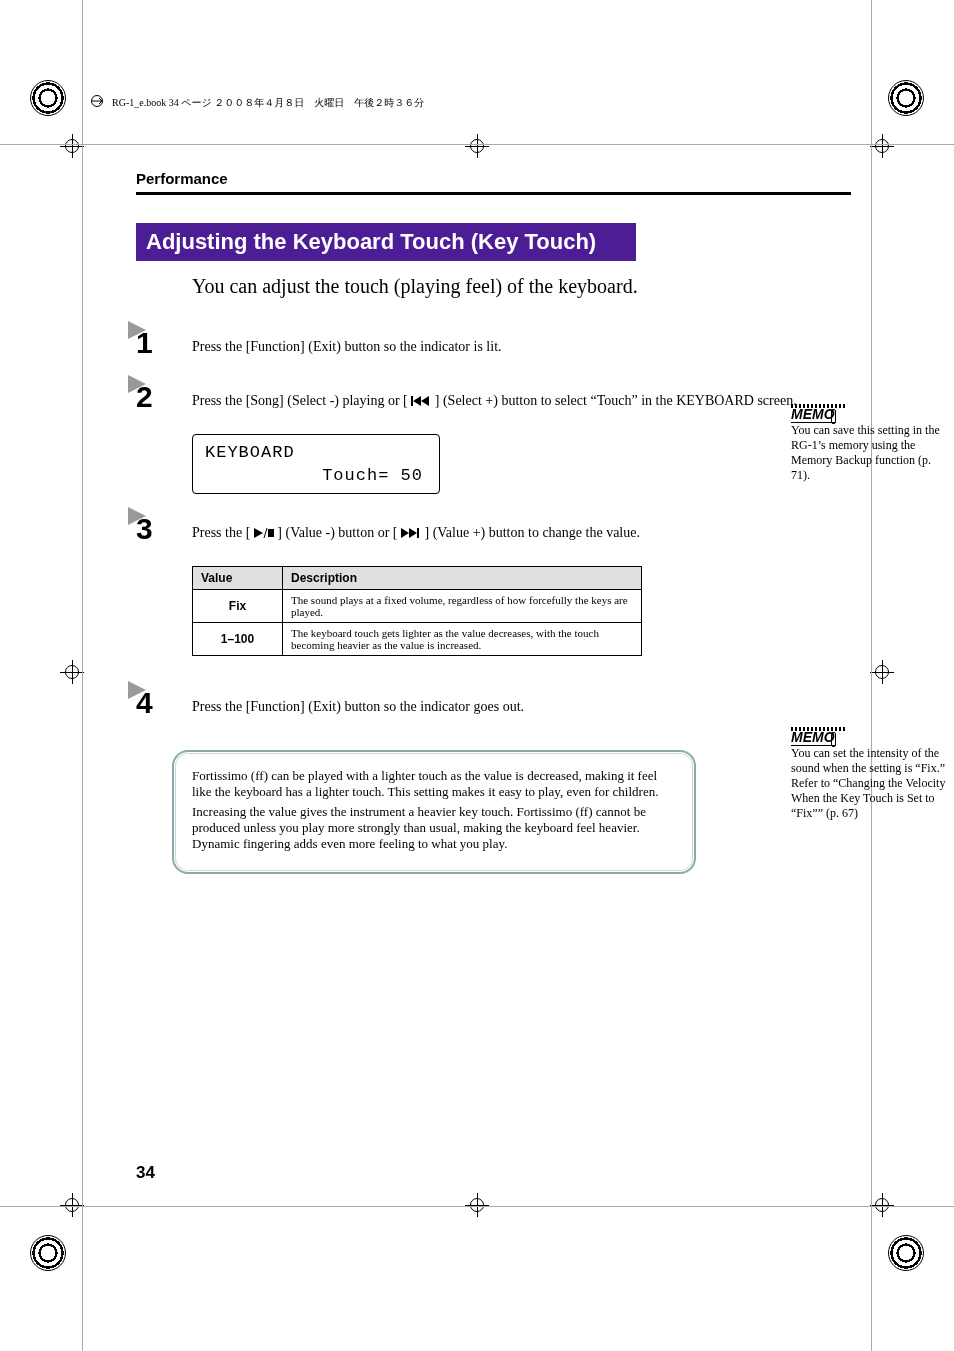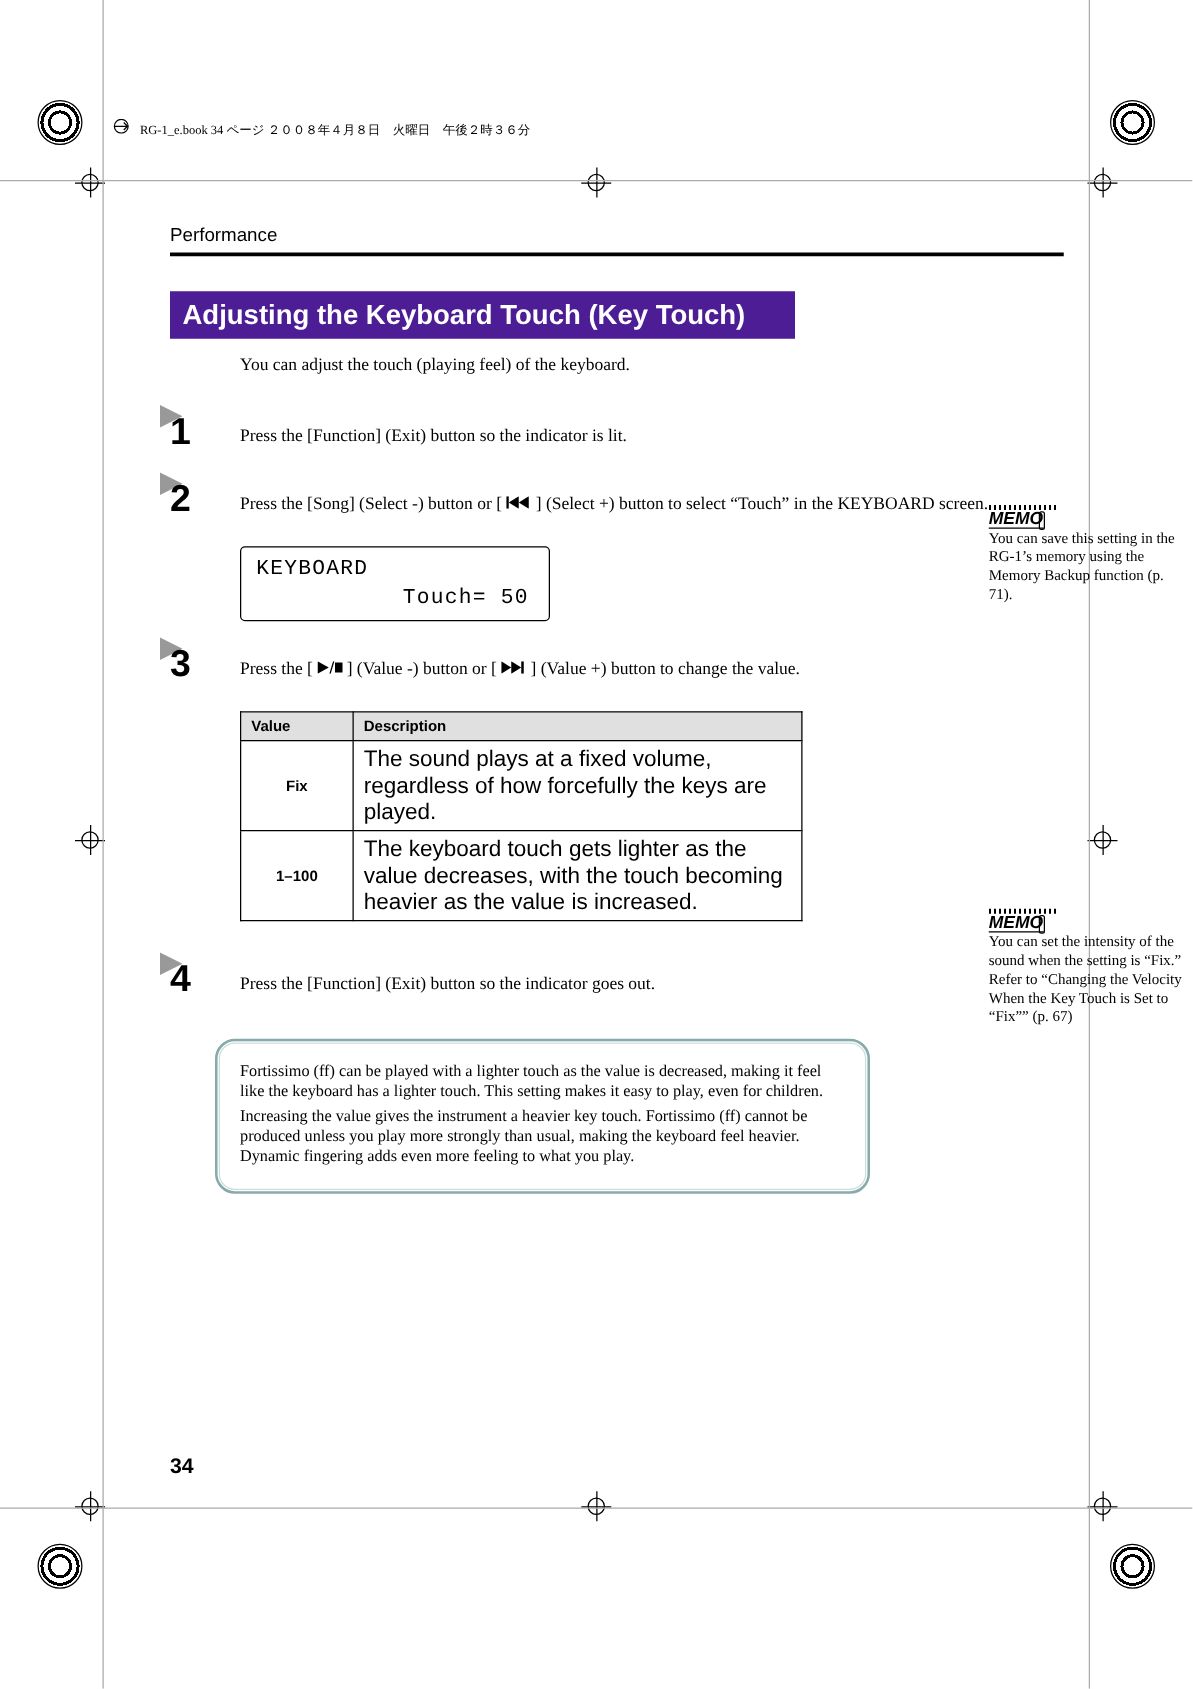--- a/index.html
+++ b/index.html
@@ -88,42 +88,41 @@
       font-size: 14px;
     }
     .content {
       position: absolute;
       top: 170px;
       left: 136px;
       width: 715px;
     }
     .section-header {
       font-family: Arial, sans-serif;
-      font-weight: normal;
+      font-weight: bold;
       font-size: 15px;
       margin-bottom: 5px;
-      margin-top: 10px;
     }
     .section-rule {
       border-top: 3px solid #000;
       margin-bottom: 28px;
     }
     .title-bar {
       background: #4c1d95;
       color: #fff;
       font-family: Arial, sans-serif;
       font-weight: bold;
       font-size: 22px;
       padding: 6px 10px;
       width: 500px;
       margin-bottom: 14px;
     }
     .intro {
       margin-left: 56px;
-      font-size: 14px;
+      font-size: 20px;
       margin-bottom: 28px;
     }
     .step {
       display: flex;
       margin-bottom: 20px;
     }
     .step-num-wrap {
       width: 56px;
       flex-shrink: 0;
       position: relative;
@@ -187,22 +186,22 @@
       background: #e0e0e0;
       text-align: left;
       padding: 4px 8px;
       border: 1px solid #000;
       font-weight: bold;
     }
     table.value-table th:first-child { width: 90px; }
     table.value-table td {
       padding: 4px 8px;
       border: 1px solid #000;
-      font-family: Liberation Sans, sans-serif;
-      font-size: 18px;
+      font-family: Liberation Serif, serif;
+      font-size: 11px;
     }
     table.value-table td.vh {
       font-family: Arial, sans-serif;
       font-weight: bold;
       text-align: center;
       font-size: 12px;
     }
     .memo-block {
       position: absolute;
       width: 160px;
@@ -319,21 +318,21 @@
       <div class="step-text">Press the [Function] (Exit) button so the indicator is lit.</div>
     </div>
   </div>
 
   <div class="step">
     <div class="step-num-wrap">
         <div class="step-num">2</div>
       </div>
     <div class="step-body">
       <div class="step-text">
-        <span>Press the [Song] (Select -) button or [ </span><span class="icon"><svg width="20" height="10" viewBox="0 0 20 10">
+        <span>Press the [Song] (Select -) playing or [ </span><span class="icon"><svg width="20" height="10" viewBox="0 0 20 10">
               <rect x="0" y="0" width="2" height="10" fill="#000"></rect>
               <polygon points="10,0 2,5 10,10" fill="#000"></polygon>
               <polygon points="18,0 10,5 18,10" fill="#000"></polygon>
             </svg></span><span> ] (Select +) button to select “Touch” in the KEYBOARD screen.</span>
       </div>
     </div>
   </div>
 
   <div class="screen">
     <div class="line1">KEYBOARD</div>

